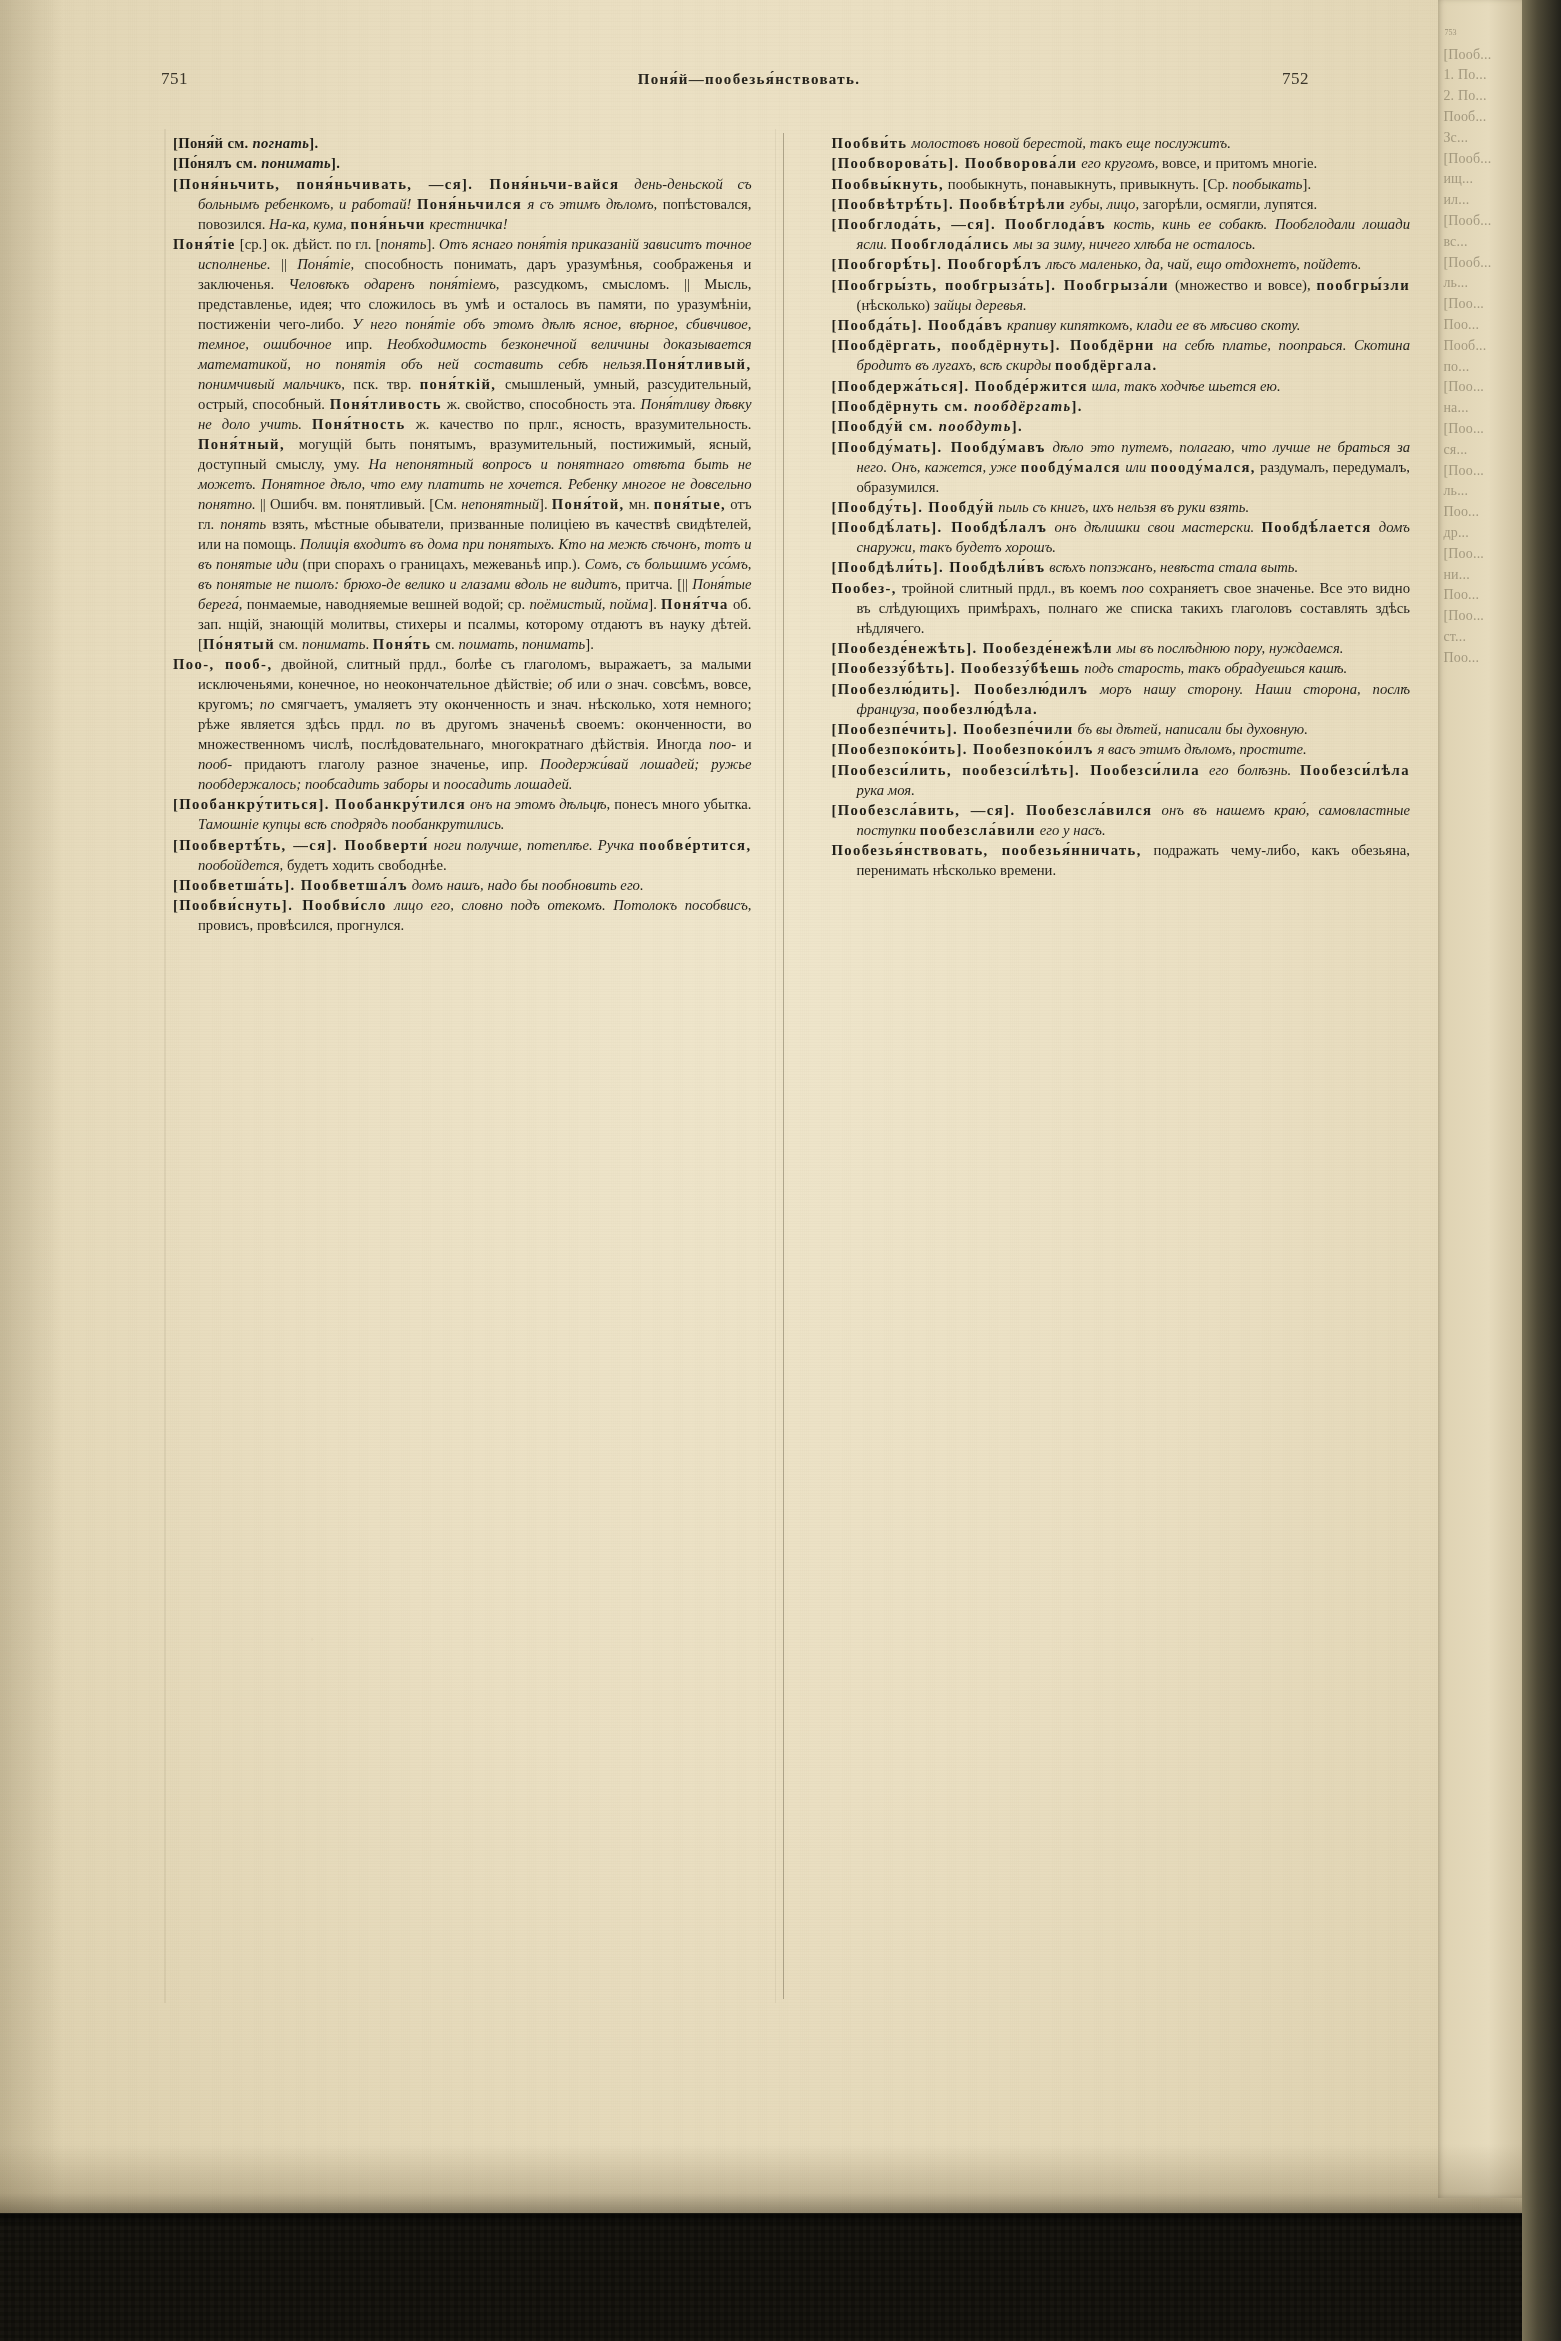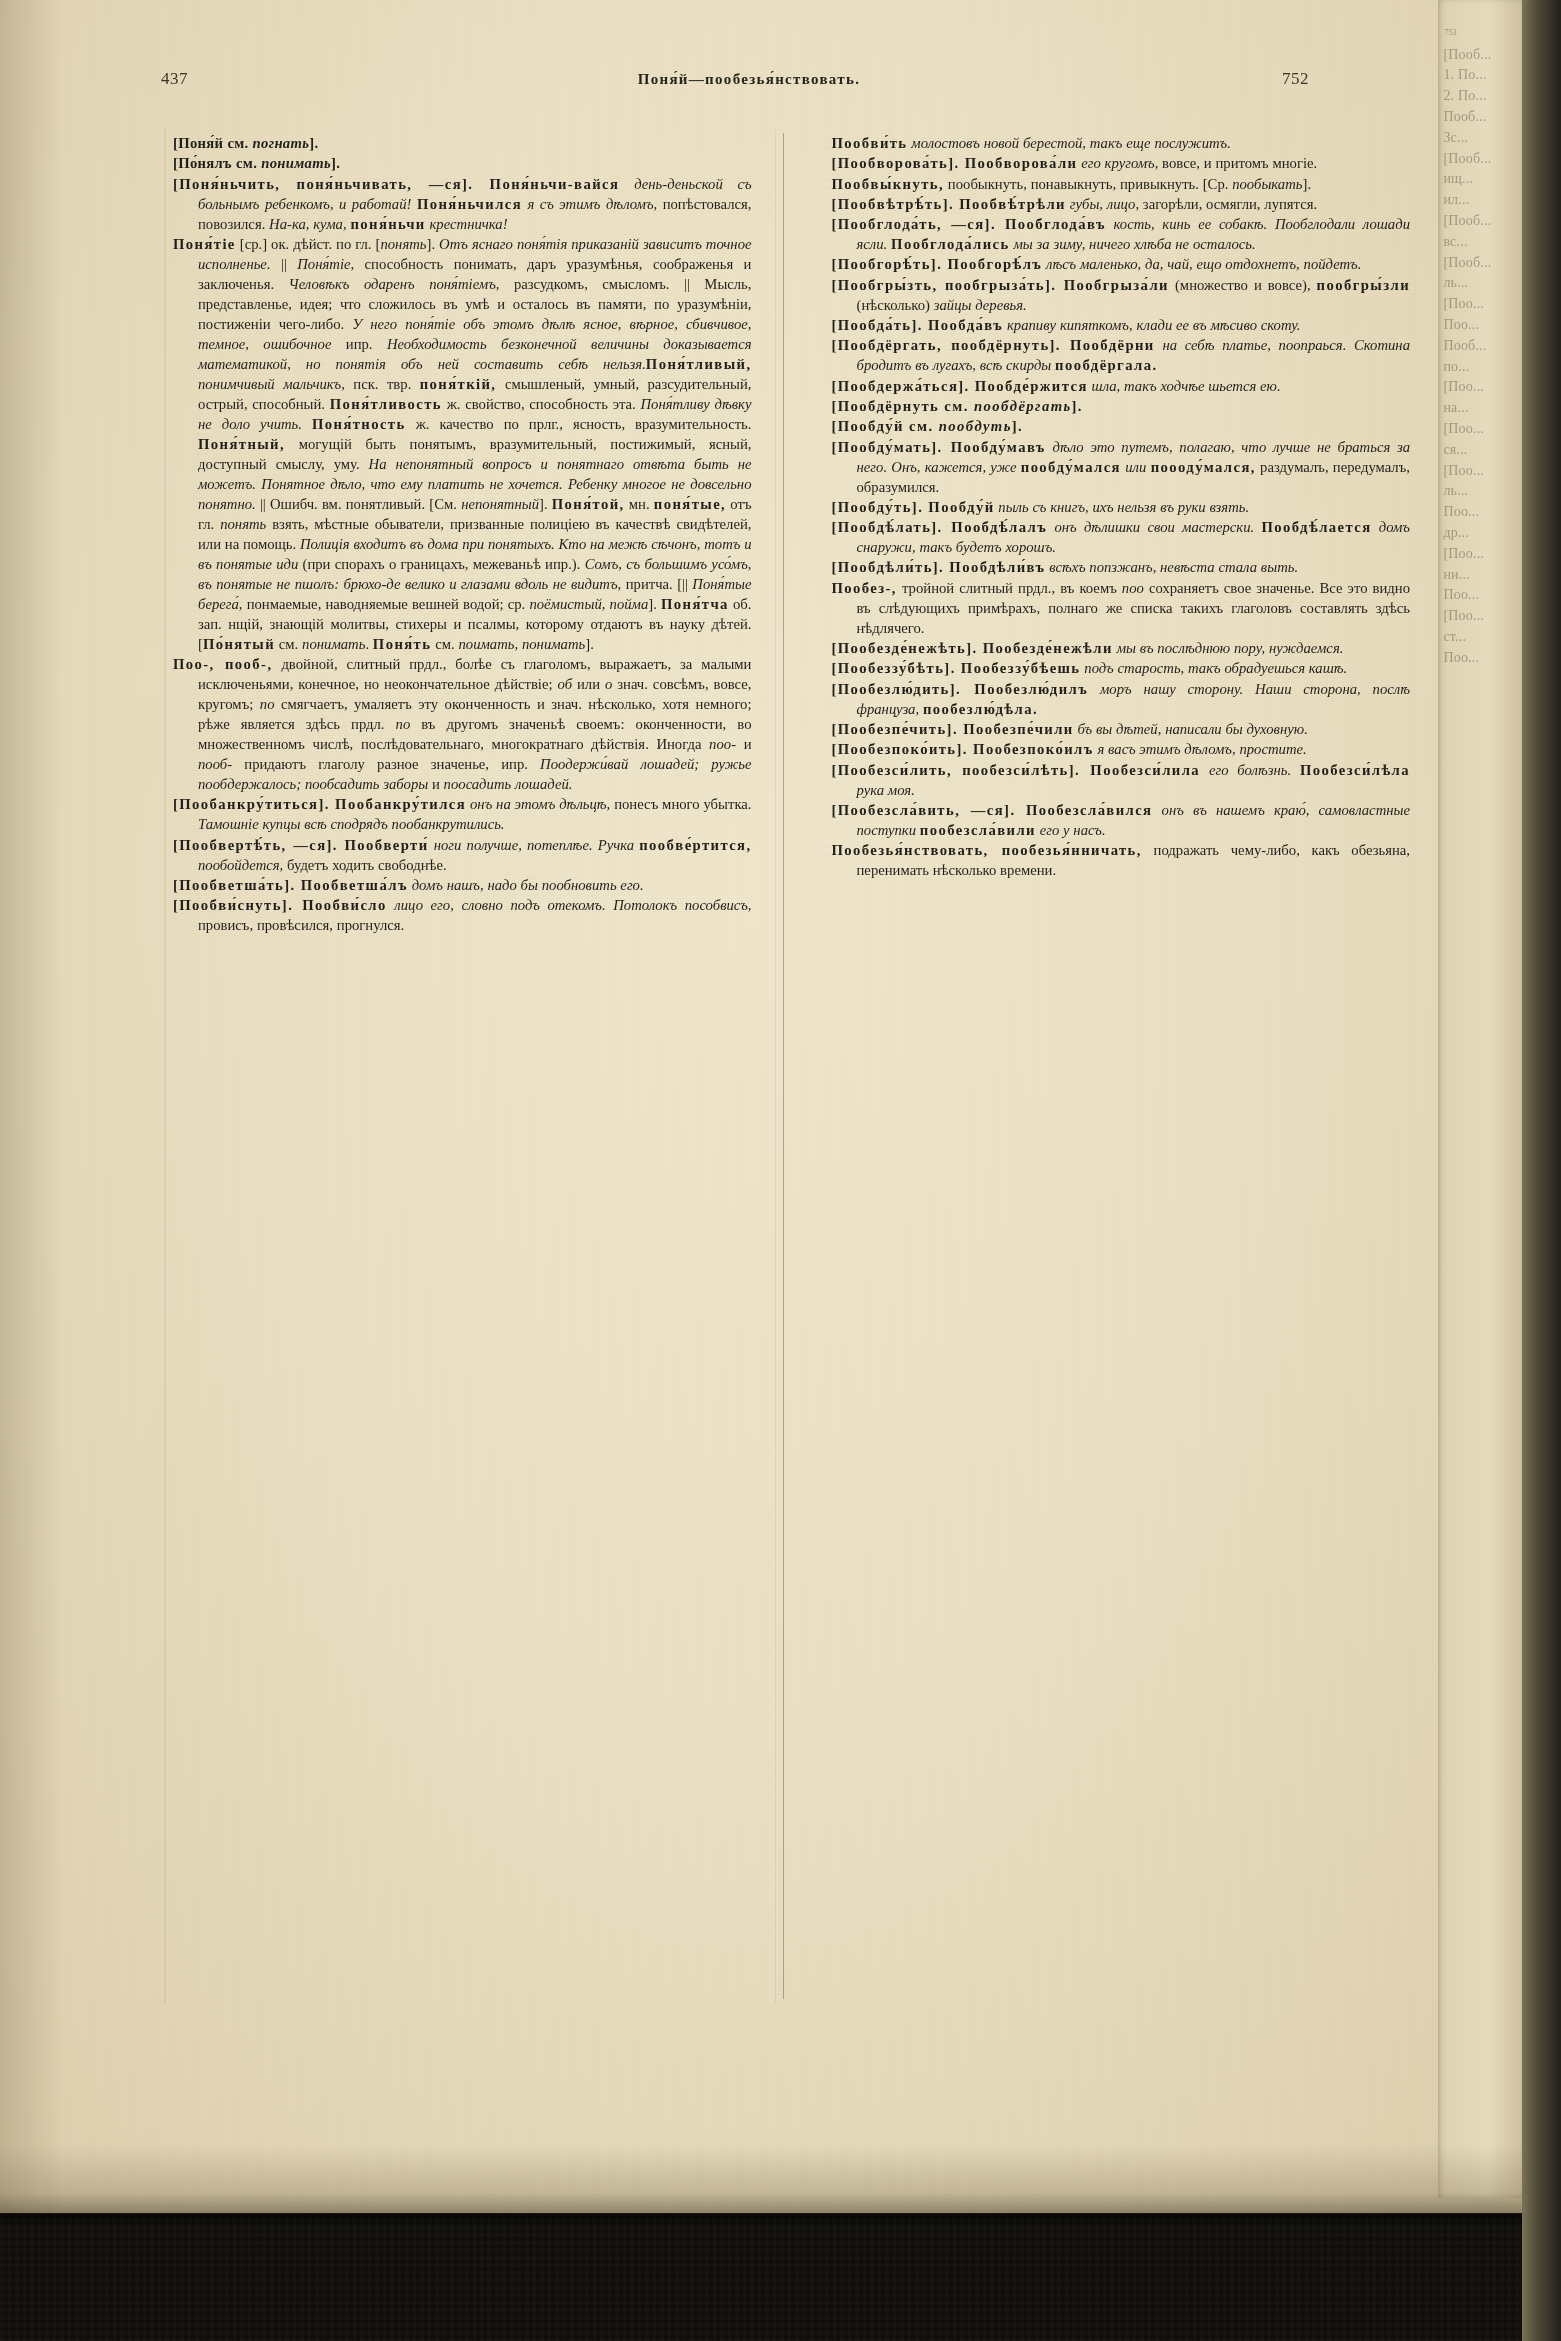--- a/index.html
+++ b/index.html
@@ -155,21 +155,21 @@
 </style>
 </head>
 <body>
 
 <div id="page">
 
   <div id="paper-grain"></div>
   <div id="left-edge-shade"></div>
 
   <div id="runhead">
-    <div class="folio">437</div>
+    <div class="folio">751</div>
     <div class="headword">Поня́й—пообезья́нствовать.</div>
     <div class="folio">752</div>
   </div>
 
   <div id="columns">
     <div class="col left" id="col-left">
         <p class="entry"><span class="hw">[Поня́й см. <span class="it">погнать</span>].</span></p>
         <p class="entry"><span class="hw">[По́нялъ см. <span class="it">понимать</span>].</span></p>
         <p class="entry"><span class="hw-sp">[Поня́ньчить, поня́ньчивать, —ся]. Поня́ньчи-</span><span class="hw-sp">вайся</span> <span class="it">день-деньской съ больнымъ ребенкомъ, и работай!</span> <span class="hw-sp">Поня́ньчился</span> <span class="it">я съ этимъ дѣломъ,</span> попѣстовался, повозился. <span class="it">На-ка, кума,</span> <span class="hw-sp">поня́ньчи</span> <span class="it">крестничка!</span></p>
         <p class="entry"><span class="hw-sp">Поня́тіе</span> [ср.] ок. дѣйст. по гл. [<span class="it">понять</span>]. <span class="it">Отъ яснаго поня́тія приказаній зависитъ точное исполненье.</span> || <span class="it">Поня́тіе,</span> способность понимать, даръ уразумѣнья, соображенья и заключенья. <span class="it">Человѣкъ одаренъ поня́тіемъ,</span> разсудкомъ, смысломъ. || Мысль, представленье, идея; что сложилось въ умѣ и осталось въ памяти, по уразумѣніи, постиженіи чего-либо. <span class="it">У него поня́тіе объ этомъ дѣлѣ ясное, вѣрное, сбивчивое, темное, ошибочное</span> ипр. <span class="it">Необходимость безконечной величины доказывается математикой, но понятія объ ней составить себѣ нельзя.</span><span class="hw-sp">Поня́тливый,</span> <span class="it">понимчивый мальчикъ,</span> пск. твр. <span class="hw-sp">поня́ткій,</span> смышленый, умный, разсудительный, острый, способный. <span class="hw-sp">Поня́тливость</span> ж. свойство, способность эта. <span class="it">Поня́тливу дѣвку не доло учить.</span> <span class="hw-sp">Поня́тность</span> ж. качество по прлг., ясность, вразумительность. <span class="hw-sp">Поня́тный,</span> могущій быть понятымъ, вразумительный, постижимый, ясный, доступный смыслу, уму. <span class="it">На непонятный вопросъ и понятнаго отвѣта быть не можетъ. Понятное дѣло, что ему платить не хочется. Ребенку многое не довсельно понятно.</span> || Ошибч. вм. понятливый. [См. <span class="it">непонятный</span>]. <span class="hw-sp">Поня́той,</span> мн. <span class="hw-sp">поня́тые,</span> отъ гл. <span class="it">понять</span> взять, мѣстные обыватели, призванные полиціею въ качествѣ свидѣтелей, или на помощь. <span class="it">Полиція входитъ въ дома при понятыхъ. Кто на межѣ сѣчонъ, тотъ и въ понятые иди</span> (при спорахъ о границахъ, межеваньѣ ипр.). <span class="it">Сомъ, съ большимъ усо́мъ, въ понятые не пшолъ: брюхо-де велико и глазами вдоль не видитъ,</span> притча. [|| <span class="it">Поня́тые берега́,</span> понмаемые, наводняемые вешней водой; ср. <span class="it">поёмистый, пойма</span>]. <span class="hw-sp">Поня́тча</span> об. зап. нщій, знающій молитвы, стихеры и псалмы, которому отдаютъ въ науку дѣтей. [<span class="hw-sp">По́нятый</span> см. <span class="it">понимать</span>. <span class="hw-sp">Поня́ть</span> см. <span class="it">поимать, понимать</span>].</p>

